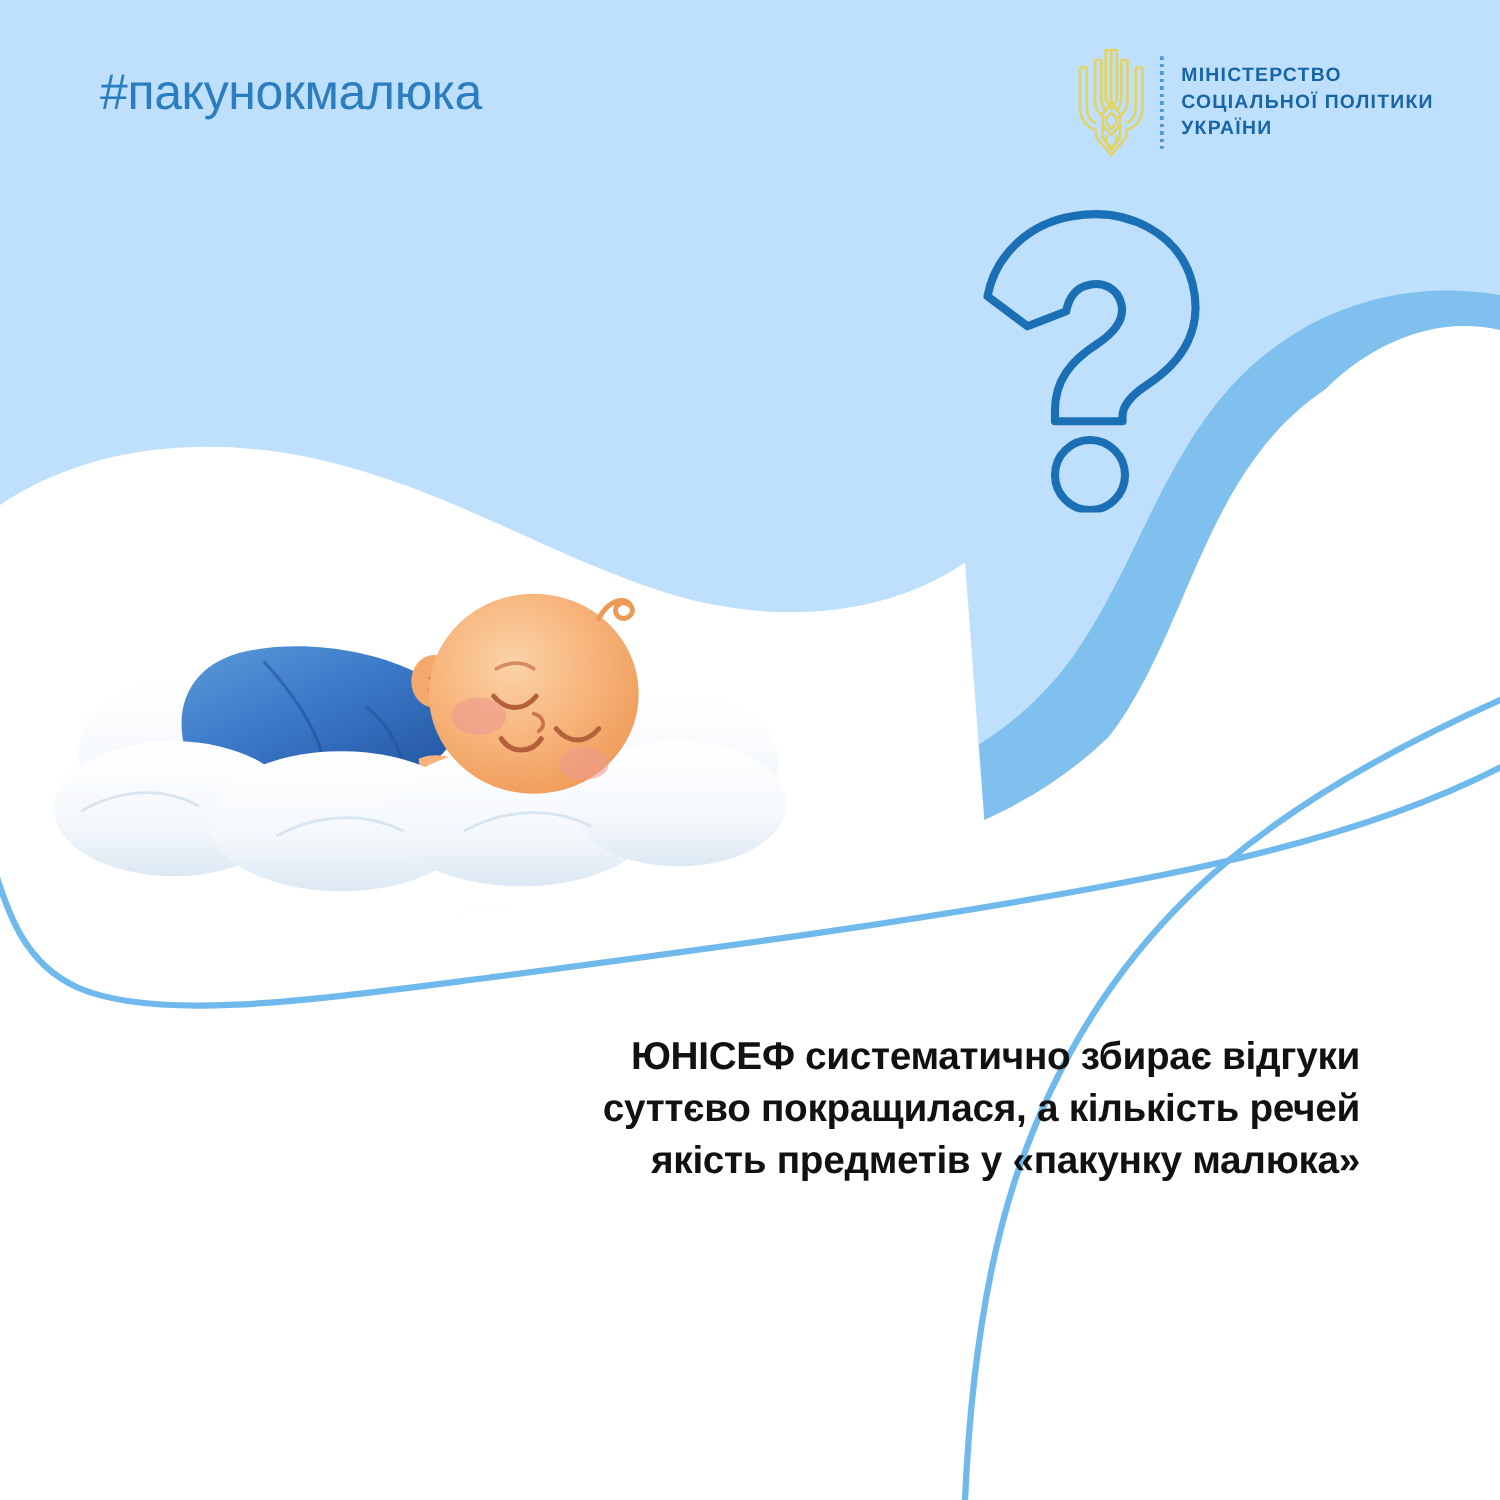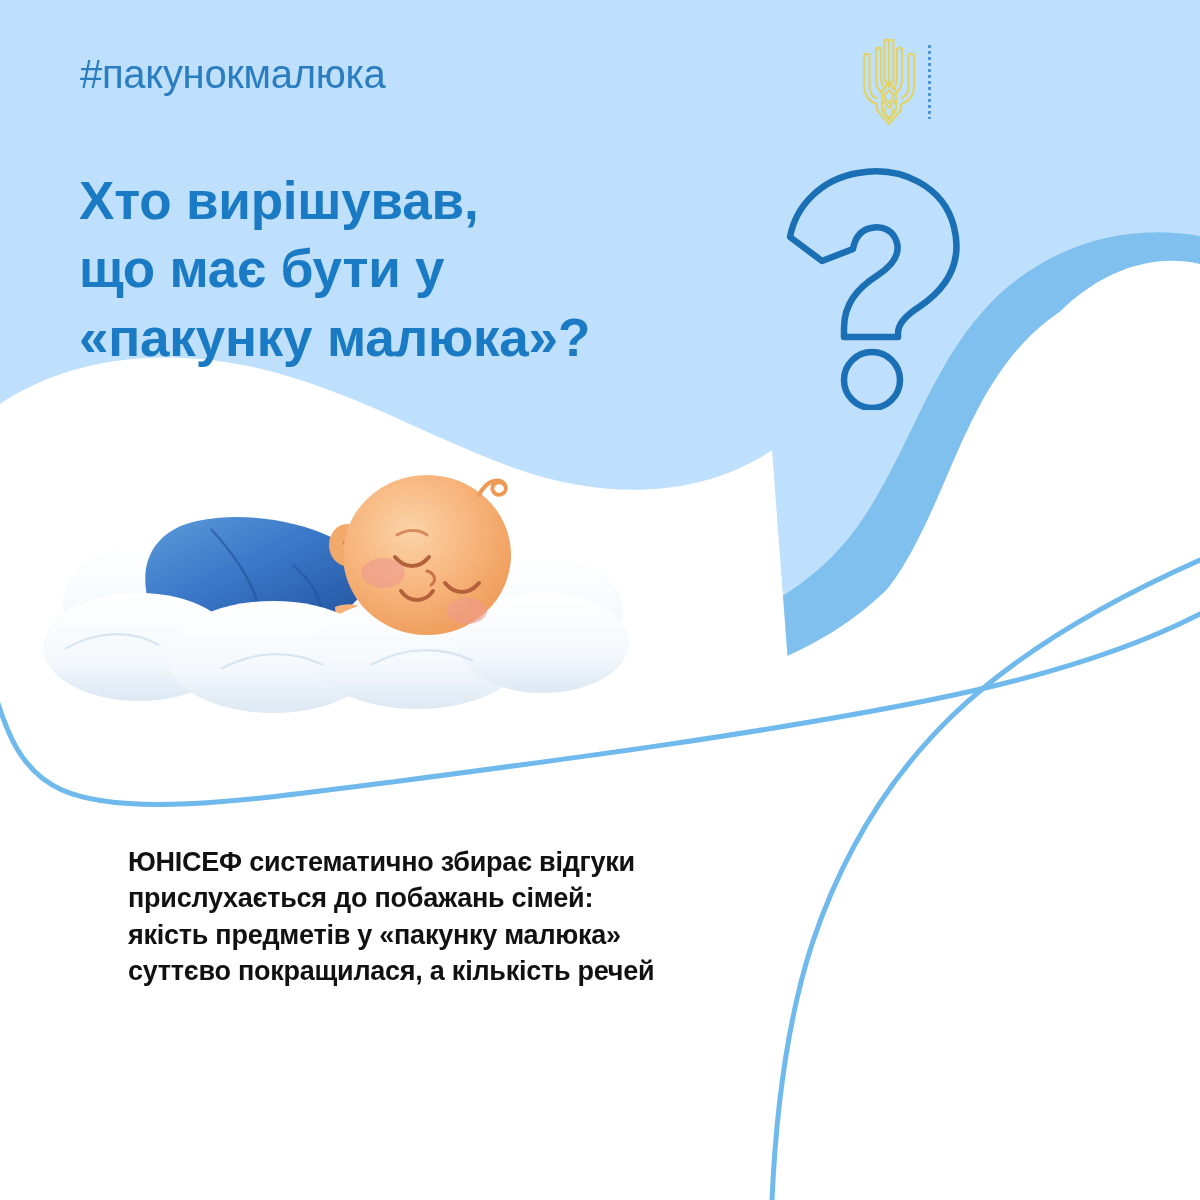--- a/index.html
+++ b/index.html
@@ -47,23 +47,23 @@
   }
 
   
   .qmark{position:absolute;left:786px;top:165px;width:190px;height:245px;}
 
   
   .baby-illo{position:absolute;left:35px;top:425px;width:600px;height:300px;}
 
   
   .body-copy{
-    position:absolute;left:128px;top:844px;width:960px;
-    font-size:27px;font-weight:700;line-height:1.345;
-    color:#111111;letter-spacing:-0.25px;
+    position:absolute;left:128px;top:824px;width:960px;
+    font-size:31px;font-weight:700;line-height:1.345;
+    color:#111111;letter-spacing:-0.25px;text-align:right;
   }
   .body-copy .ln{display:block;white-space:nowrap;}
 </style>
 </head>
 <body>
 
 <div id="poster">
 
   <svg id="bg-svg" viewBox="0 0 1200 1200" aria-hidden="true">
     <defs>
@@ -148,25 +148,20 @@
                C870,578 790,622 694,644" fill="none" stroke="#9BD0F2" stroke-width="4" stroke-linecap="round" opacity="0"></path>
 
       <path d="M1200,700
                C1118,726 1048,778 1000,848
                C956,912 932,992 920,1072" fill="none" stroke="#BFE0FC" stroke-width="4" stroke-linecap="round" opacity="0"></path>
     </g>
   </svg>
 
   <div class="hashtag">#пакунокмалюка</div>
 
-  <h1 class="headline">
-    <span class="ln">Хто вирішував,</span>
-    <span class="ln">що має бути у</span>
-    <span class="ln">«пакунку малюка»?</span>
-  </h1>
 
   <div class="logo">
     <svg class="logo-tryzub" viewBox="0 0 66 92" aria-hidden="true">
       <g fill="none" stroke="#E3D363" stroke-width="2.1" stroke-linejoin="round">
 
         <path d="M33,4 L33,52"></path>
         <path d="M28.5,4 L28.5,44 L33,50 L37.5,44 L37.5,4 Z"></path>
 
         <path d="M8,18 L8,50 C8,60 14,66 21,68"></path>
         <path d="M13.5,18 L13.5,50 C13.5,57 17,61 21,62.5"></path>
@@ -186,20 +181,25 @@
 
         <path d="M33,46 L26,55 L26,64 L33,72 L40,64 L40,55 Z"></path>
         <path d="M33,54 L29,58.5 L29,63 L33,67 L37,63 L37,58.5 Z"></path>
 
         <path d="M26,64 L26,74 L33,84 L40,74 L40,64"></path>
         <path d="M21,68 L21,74 L33,88 L45,74 L45,68"></path>
         <path d="M29,72 L29,78 L33,82 L37,78 L37,72"></path>
       </g>
     </svg>
     <div class="logo-divider"></div>
+    <div class="logo-text">
+      <span>МІНІСТЕРСТВО</span>
+      <span>СОЦІАЛЬНОЇ ПОЛІТИКИ</span>
+      <span>УКРАЇНИ</span>
+    </div>
   </div>
 
   <svg class="qmark" viewBox="0 0 190 245" aria-hidden="true">
     <g fill="none" stroke="#1B6FB5" stroke-width="6.5" stroke-linejoin="round" stroke-linecap="round">
       <path d="M4,72
                C10,40 36,14 72,8
                C116,0 158,22 168,62
                C177,98 160,124 133,142
                C119,151 112,159 112,168
                L112,172
@@ -284,18 +284,17 @@
 
       <path d="M366,166 C374,178 390,178 398,166" fill="none" stroke="#B4603A" stroke-width="4" stroke-linecap="round"></path>
 
       <ellipse cx="348" cy="148" rx="22" ry="15" fill="#EE9B8E" opacity="0.65"></ellipse>
       <ellipse cx="432" cy="186" rx="20" ry="13" fill="#EE9B8E" opacity="0.6"></ellipse>
     </g>
   </svg>
 
   <div class="body-copy">
     <span class="ln">ЮНІСЕФ систематично збирає відгуки</span>
-    <span class="ln">прислухається до побажань сімей:</span>
+    <span class="ln">суттєво покращилася, а кількість речей</span>
     <span class="ln">якість предметів у «пакунку малюка»</span>
-    <span class="ln">суттєво покращилася, а кількість речей</span>
   </div>
 
 </div>
 
 </body></html>

